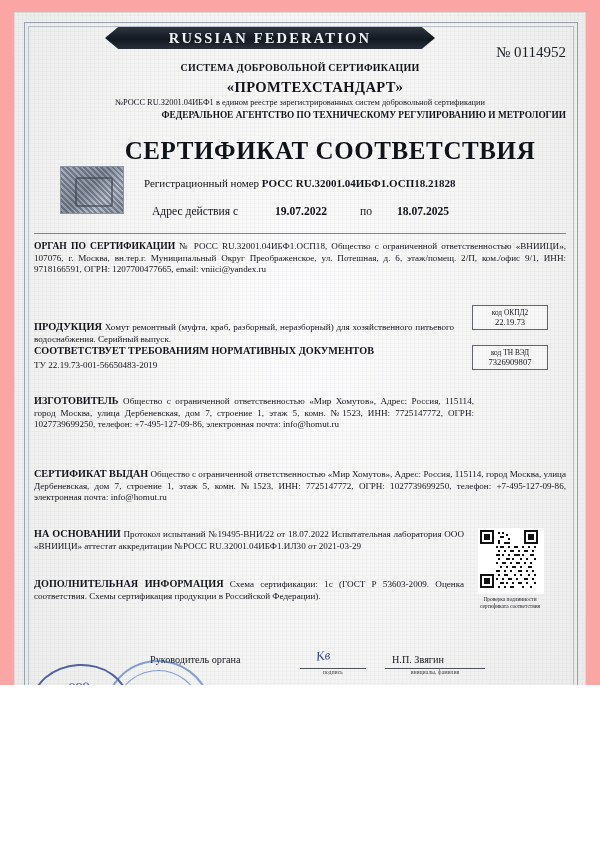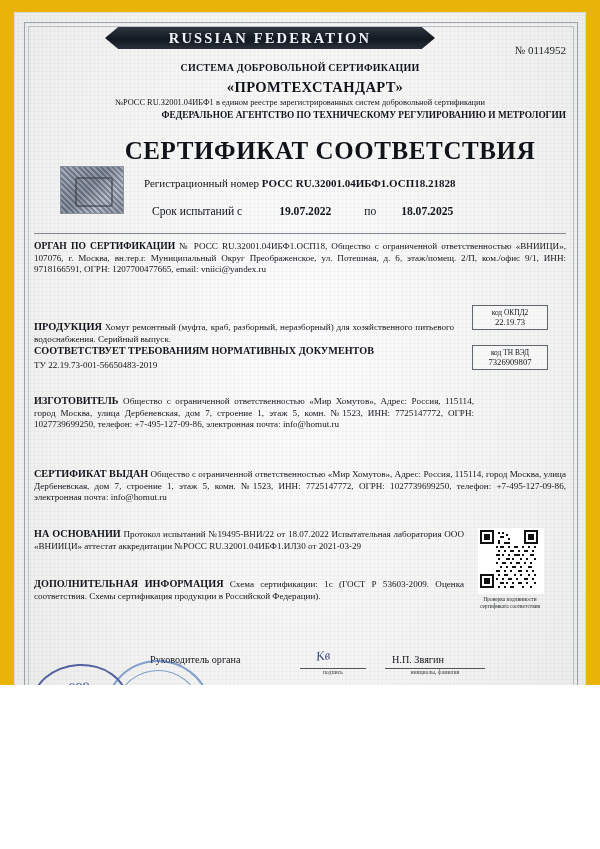--- a/index.html
+++ b/index.html
@@ -1,17 +1,17 @@
 <!DOCTYPE html>
 <html><head>
 <meta charset="utf-8">
 <style>
   html,body{margin:0;padding:0;background:#ffffff;}
   body{width:600px;height:849px;font-family:"Liberation Serif",serif;color:#12151c;}
-  #page{position:relative;width:600px;height:685px;overflow:hidden;background:#eab308;}
+  #page{position:relative;width:600px;height:685px;overflow:hidden;background:#fca5a5;}
 
   
   .paper{
     position:absolute;left:14px;top:12px;width:572px;height:800px;
     background:
       repeating-linear-gradient(90deg, rgba(120,130,150,.055) 0 1px, rgba(255,255,255,0) 1px 4px),
       repeating-linear-gradient(0deg, rgba(120,130,150,.05) 0 1px, rgba(255,255,255,0) 1px 4px),
       radial-gradient(ellipse at 50% 40%, #fdfdfd 0%, #f4f4f3 55%, #e9e9e8 100%);
     box-shadow:0 0 0 1px #d9d9d7 inset;
   }
@@ -25,21 +25,21 @@
   }
 
   
   .banner{
     position:absolute;left:105px;top:27px;width:330px;height:22px;
     background:linear-gradient(180deg,#2f3640 0%,#121820 55%,#2a313a 100%);
     color:#eef1f5;font-family:"Liberation Serif",serif;font-weight:bold;
     font-size:14.5px;letter-spacing:2.2px;text-align:center;line-height:22px;
     clip-path:polygon(4% 0,96% 0,100% 50%,96% 100%,4% 100%,0 50%);
   }
-  .cert-no{position:absolute;right:34px;top:44px;font-size:11px;color:#1b2026;}
+  .cert-no{position:absolute;right:34px;top:44px;font-size:15px;color:#1b2026;}
 
   .sys-title{position:absolute;left:34px;top:62px;width:532px;text-align:center;
     font-size:10px;font-weight:bold;letter-spacing:.2px;}
   .sys-title2{position:absolute;left:49px;top:79px;width:532px;text-align:center;
     font-size:14.6px;font-weight:bold;letter-spacing:.4px;}
   .sys-sub{position:absolute;left:34px;top:98px;width:532px;text-align:center;font-size:8.4px;}
   .sys-sub2{position:absolute;left:34px;top:110px;width:532px;text-align:right;
     font-size:9.3px;font-weight:bold;}
 
   .main-title{position:absolute;left:110px;top:137px;width:440px;text-align:center;
@@ -138,21 +138,21 @@
   <div class="main-title">СЕРТИФИКАТ СООТВЕТСТВИЯ</div>
 
   <div class="holo"></div>
 
   <div class="reg-line">
     <span>Регистрационный номер</span>
     <b>РОСС RU.32001.04ИБФ1.ОСП18.21828</b>
   </div>
 
   <div class="term-line">
-    <span class="lbl">Срок испытаний с</span>
+    <span class="lbl">Адрес действия с</span>
     <span class="d1">19.07.2022</span>
     <span class="mid">по</span>
     <span class="d2">18.07.2025</span>
   </div>
 
   <div class="rule" style="top:233px;"></div>
 
   <div class="blk" style="left:34px;top:240px;width:532px;">
     <span class="cap">ОРГАН ПО СЕРТИФИКАЦИИ</span>
     <span>№ РОСС RU.32001.04ИБФ1.ОСП18, Общество с ограниченной ответственностью «ВНИИЦИ», 107076, г. Москва, вн.тер.г. Муниципальный Округ Преображенское, ул. Потешная, д. 6, этаж/помещ. 2/П, ком./офис 9/1, ИНН: 9718166591, ОГРН: 1207700477665, email: vniici@yandex.ru</span>

